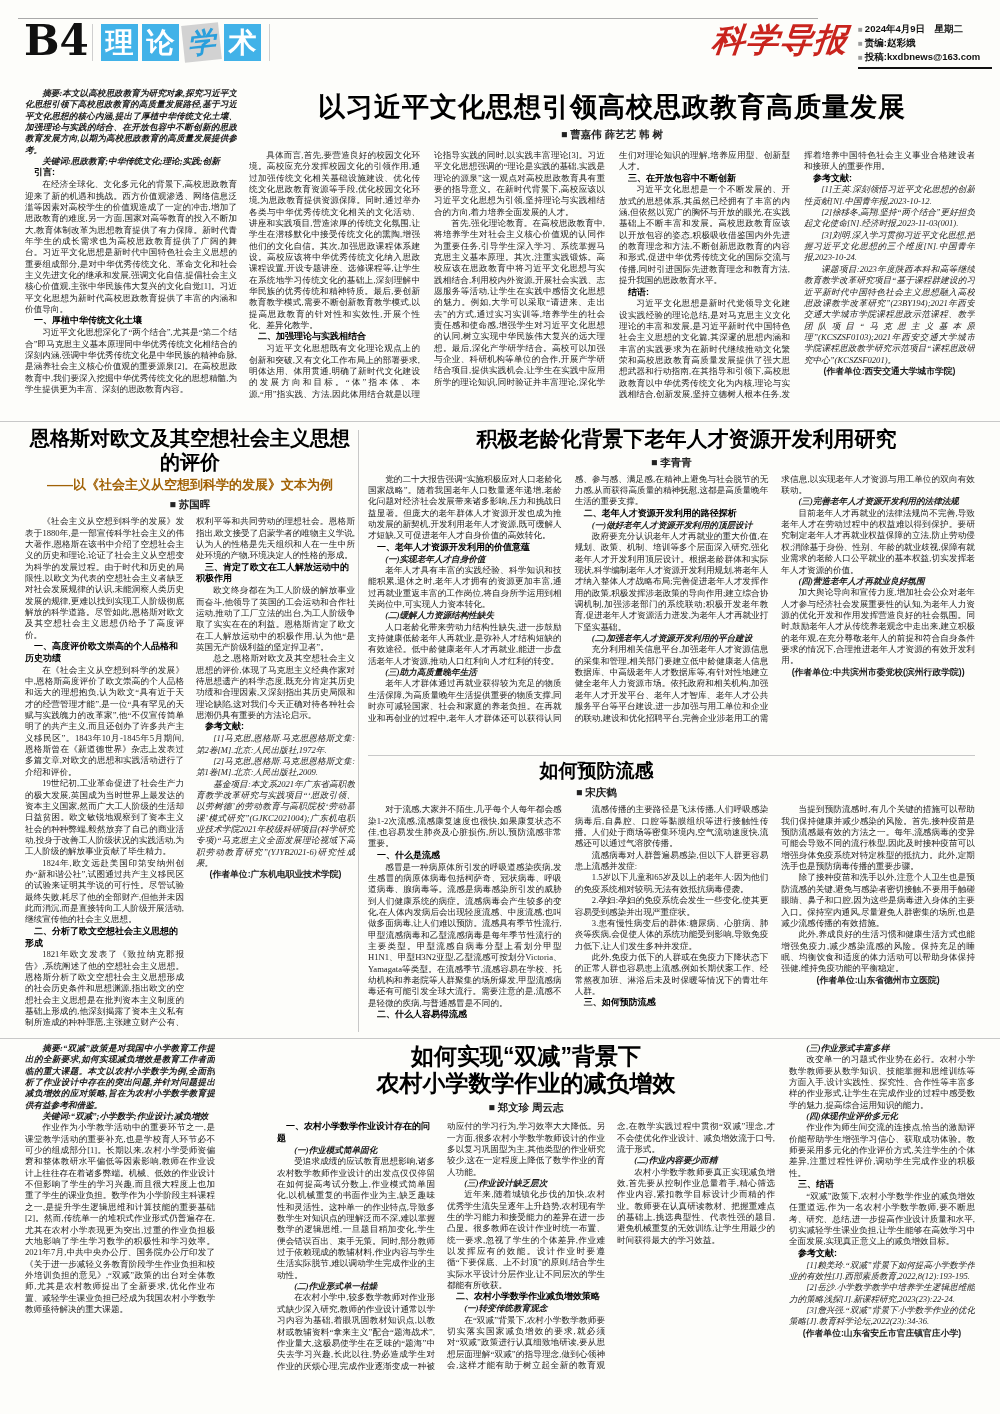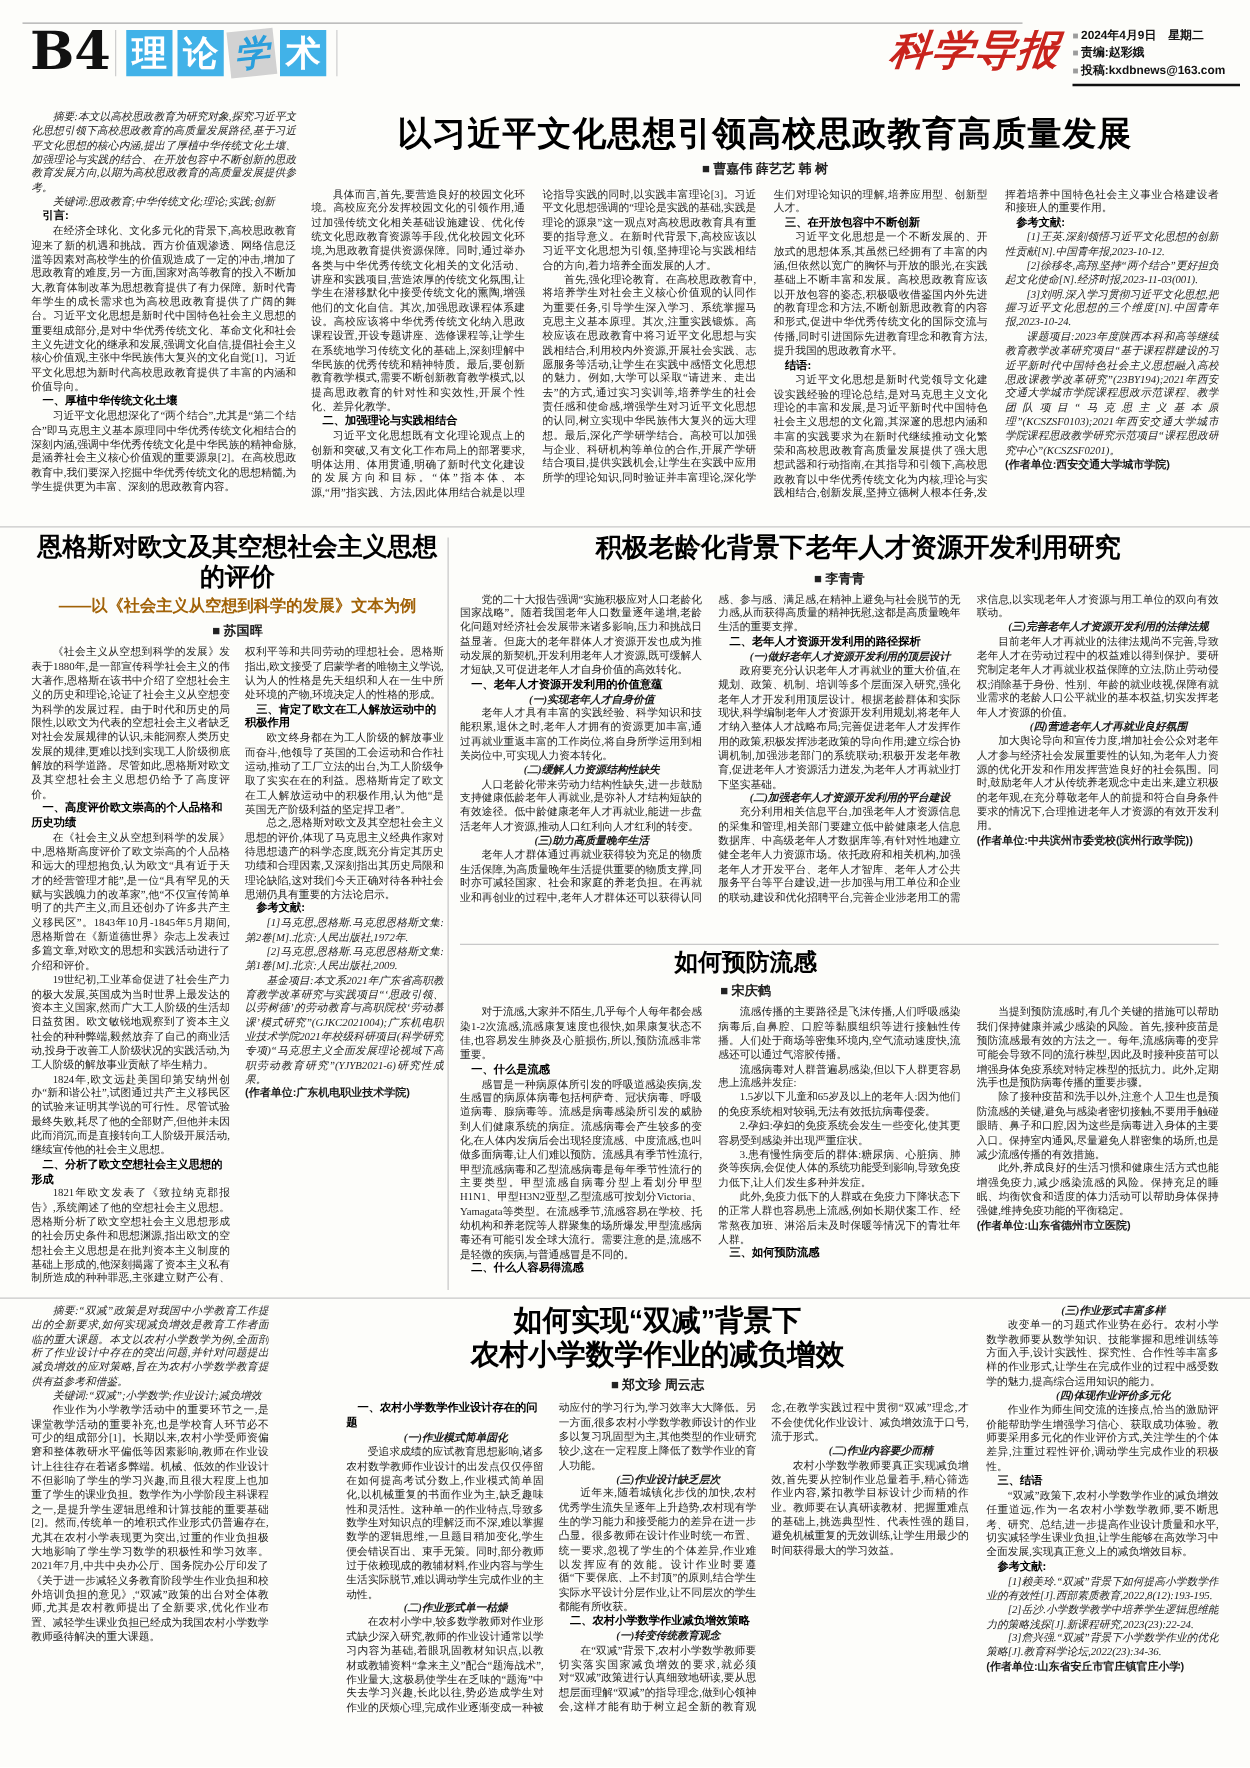--- a/index.html
+++ b/index.html
@@ -21,32 +21,32 @@
   .pubinfo{position:absolute;top:22px;left:858px;width:134px;
         font-family:"Liberation Sans",sans-serif;font-size:9.5px;font-weight:bold;color:#111;
         border-bottom:2px solid #111;padding-bottom:4px;line-height:1.45;}
   .pubinfo .sq{color:#9c9c9c;margin-right:2px;font-size:8px;}
   
   .art{position:absolute;}
   .art-title{font-family:"Liberation Sans","DejaVu Sans",sans-serif;font-weight:900;color:#000;
         text-align:center;margin:0;line-height:1.18;}
   .subtitle{font-family:"Liberation Sans",sans-serif;font-weight:600;font-size:13px;color:#a16207;
         text-align:center;margin:2px 0 0 0;}
-  .byline{font-family:Liberation Serif, serif;font-weight:bold;font-size:10.5px;color:#222;
+  .byline{font-family:Liberation Sans, sans-serif;font-weight:bold;font-size:10.5px;color:#222;
         text-align:center;margin:4px 0;}
   .body-text{font-size:8.6px;line-height:1.32;overflow:hidden;column-fill:auto;}
   .body-text p{margin:0;}
   .t-p{text-indent:2em;text-align:justify;}
   .t-h{font-family:"Liberation Sans",sans-serif;font-weight:bold;font-size:9px;color:#000;
        text-indent:1em;text-align:left;margin:1px 0;}
-  .t-hi{font-weight:bold;font-style:italic;text-indent:2em;text-align:center;}
+  .t-hi{font-weight:bold;font-style:italic;text-indent:2em;text-align:left;}
   .t-ref{font-style:italic;text-indent:2em;text-align:justify;}
-  .t-abs{font-style:italic;font-weight:normal;text-indent:2em;text-align:justify;}
+  .t-abs{font-style:italic;font-weight:bold;text-indent:2em;text-align:justify;}
   .t-end{font-family:"Liberation Sans",sans-serif;font-weight:bold;font-size:8.8px;
-       text-align:left;text-indent:0;}
+       text-align:center;text-indent:0;}
   
   .a1{top:88px;left:25px;width:950px;height:332px;display:flex;gap:12px;}
   .a1-left{width:212px;height:332px;}
   .a1-main{flex:1;}
   .a1 .art-title{font-size:27px;letter-spacing:1px;margin-top:4px;}
   .a1-body{height:256px;column-count:4;column-gap:14px;margin-top:8px;}
   
   .hdiv,.vdiv{position:absolute;background:#c8c8c8;}
   
   .a2{top:427px;left:25px;width:330px;height:608px;}

